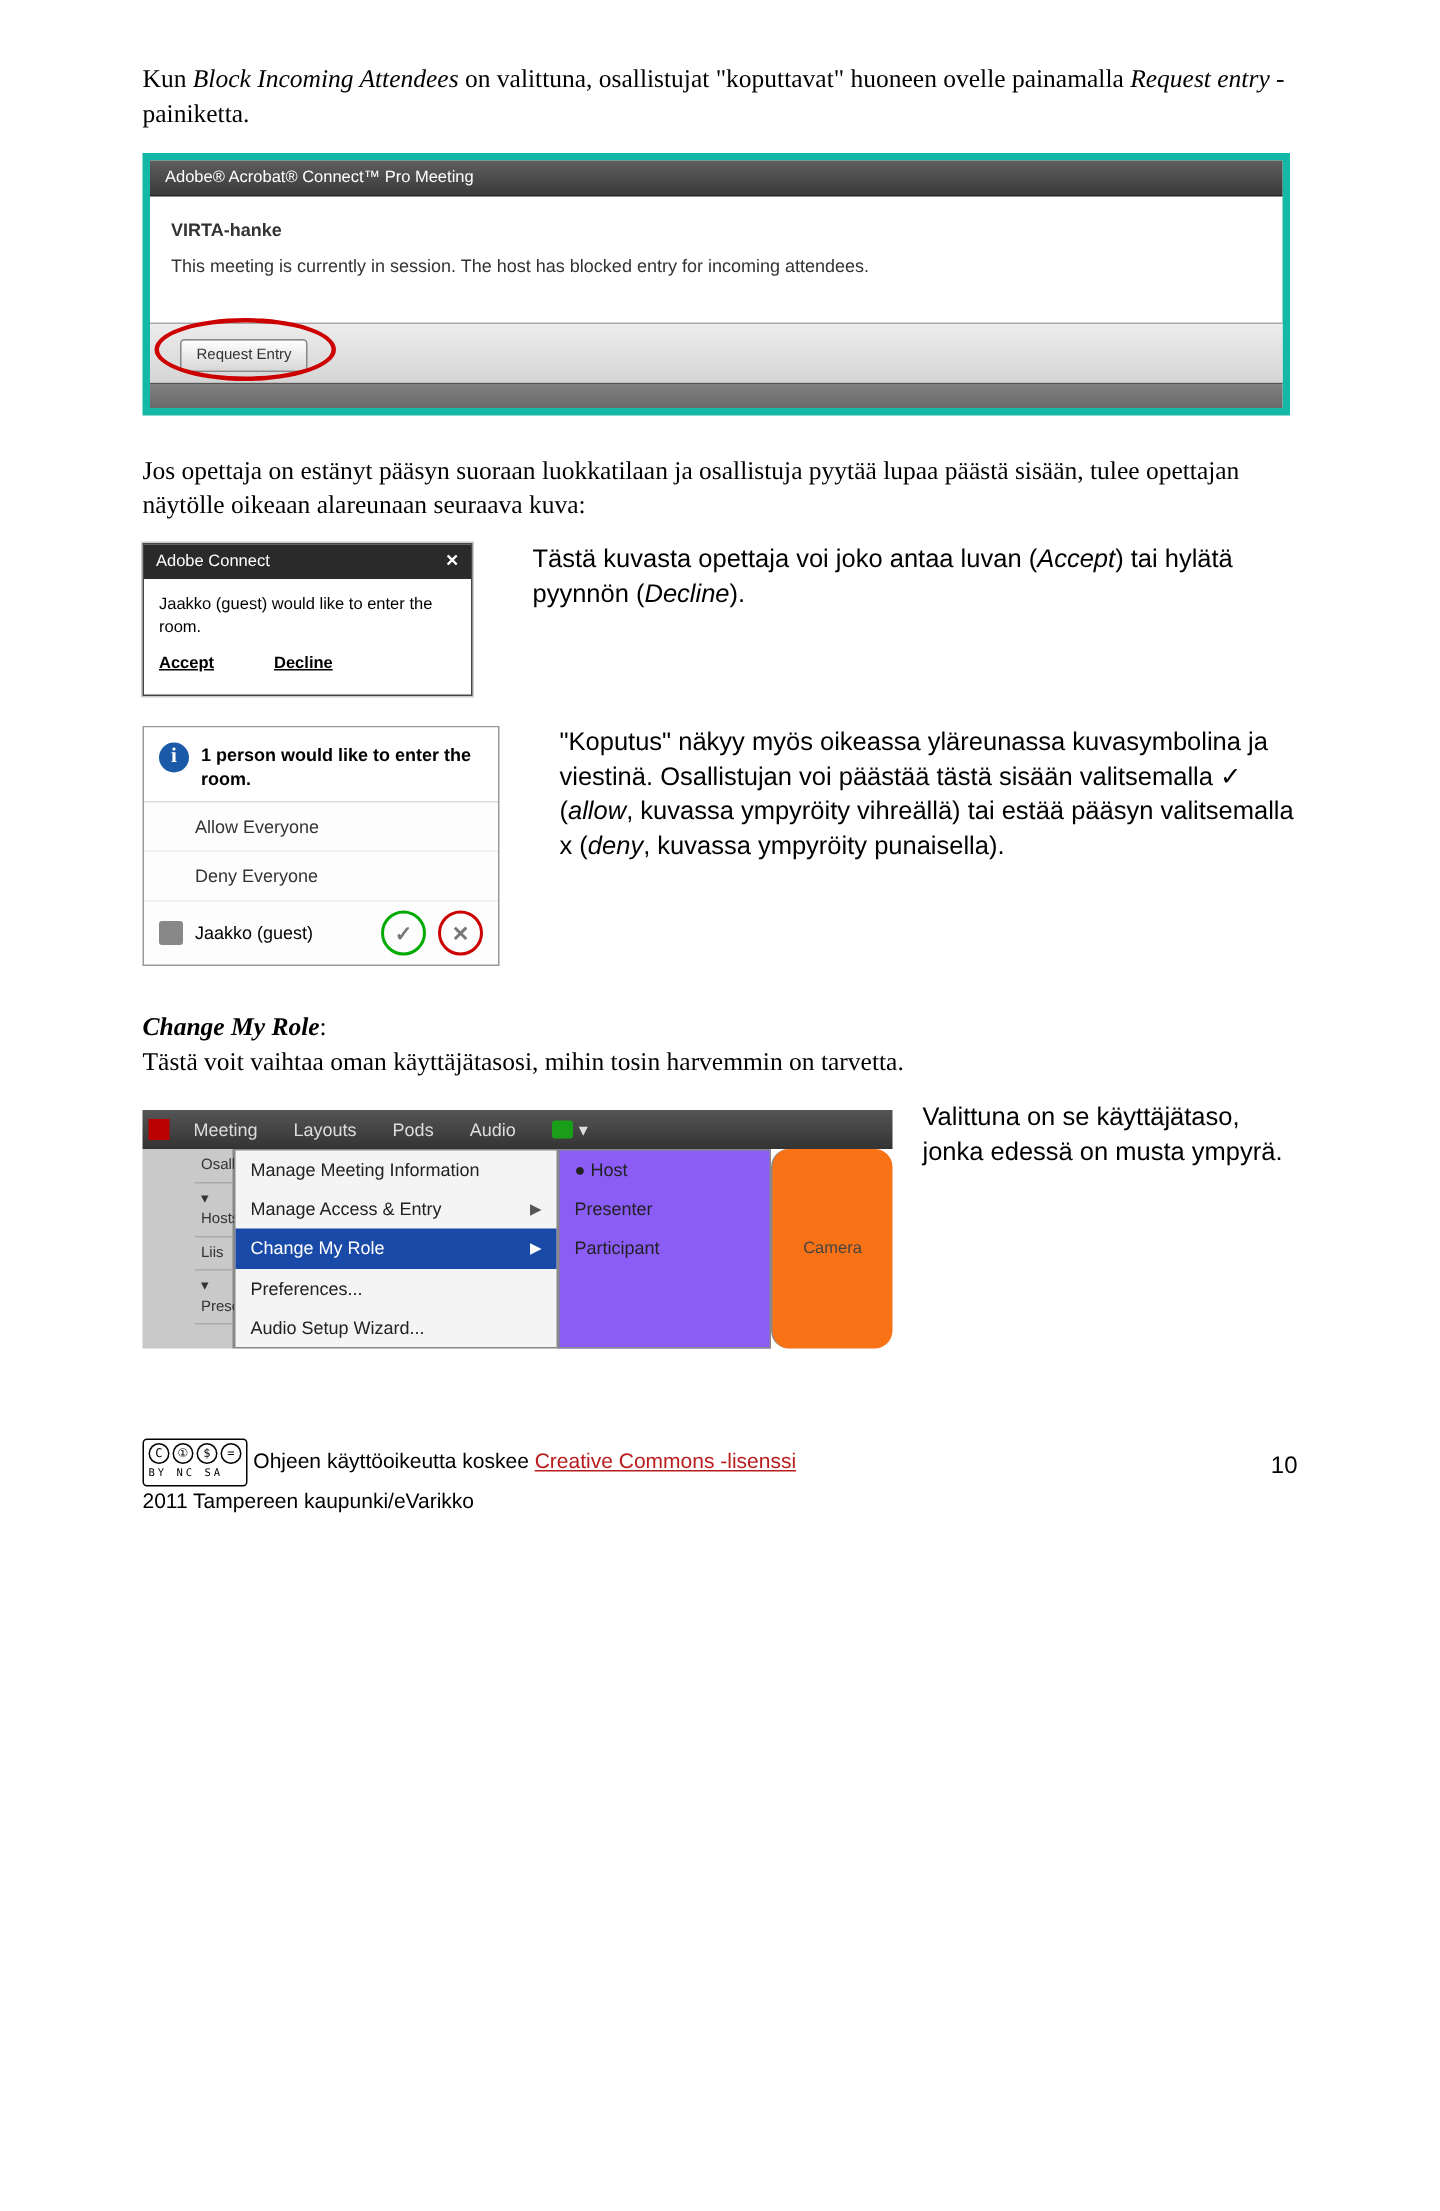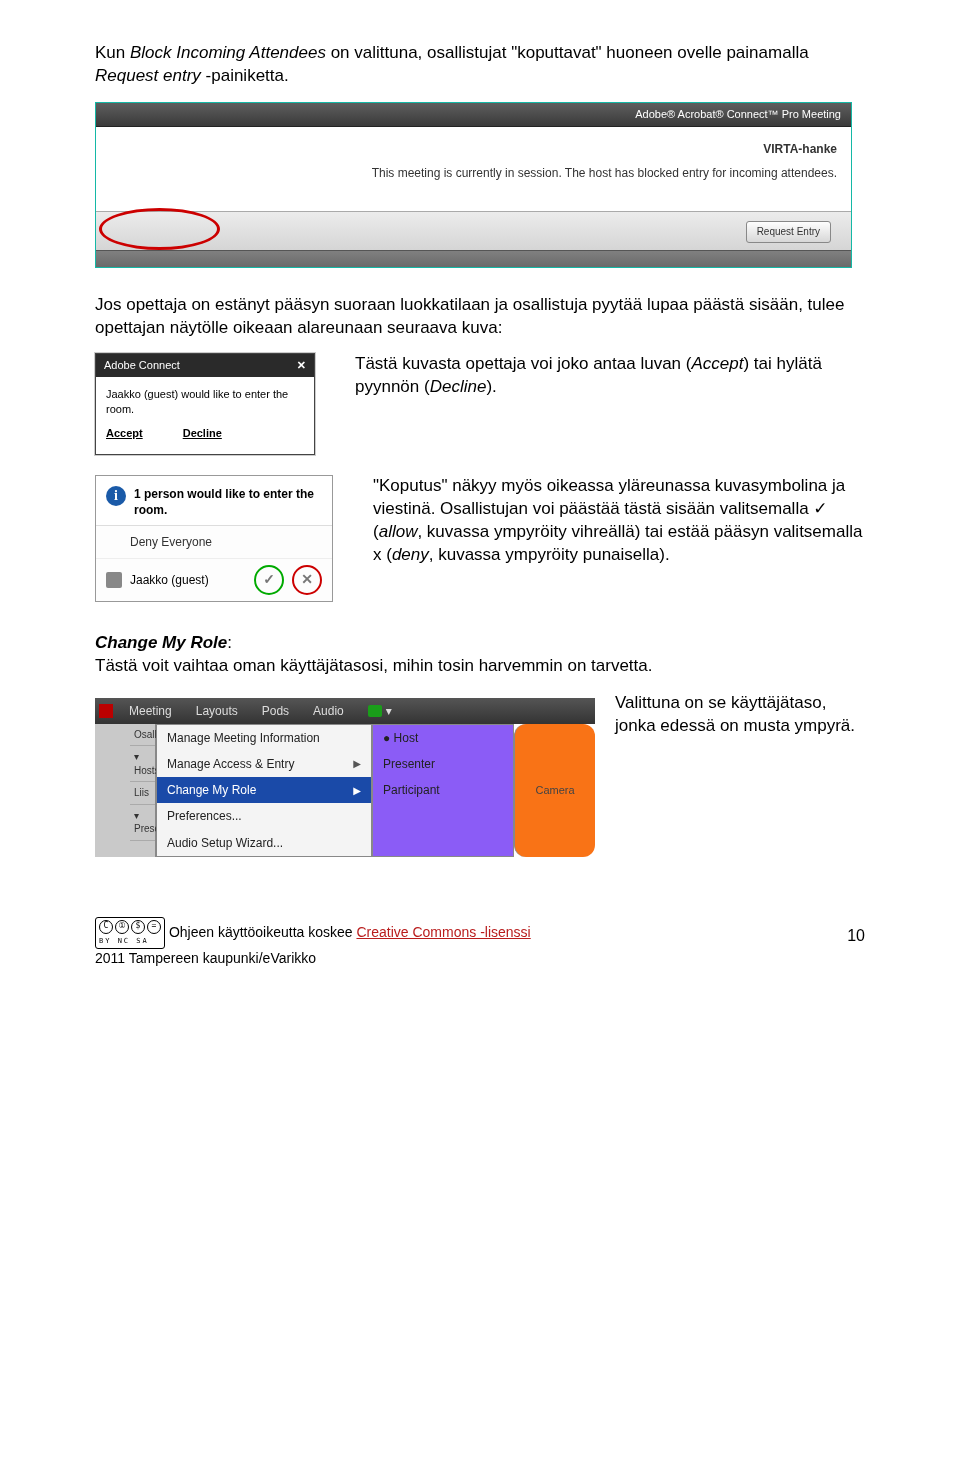--- a/index.html
+++ b/index.html
@@ -5,30 +5,29 @@
   body {
     font-family: Arial, Helvetica, sans-serif;
     font-size: 17px;
     color: #000;
     margin: 0;
     padding: 42px 95px 28px 95px;
     width: 960px;
     box-sizing: border-box;
     line-height: 1.35;
   }
-  .para { margin: 0 0 14px 0; }
+  .para { margin: 0 0 14px 0; font-family: Liberation Serif, serif; }
   .italic { font-style: italic; }
 
   
   .shot1 {
     margin: 6px 0 26px 0;
-    border: 1px solid #14b8a6;
+    border: 5px solid #14b8a6;
     width: 755px;
     background: #fff;
-    text-align: right;
   }
   .shot1-top {
     background: linear-gradient(#5e5e5e,#3a3a3a);
     color: #fff;
     font-size: 11px;
     padding: 4px 10px;
     border-bottom: 1px solid #222;
   }
   .shot1-body {
     padding: 14px 14px 30px 14px;
@@ -253,20 +252,21 @@
     <span>Tästä kuvasta opettaja voi joko antaa luvan (</span><span class="italic">Accept</span><span>) tai hylätä pyynnön (</span><span class="italic">Decline</span><span>).</span>
   </div>
 </div>
 
 <div class="row2">
   <div class="shot3">
     <div class="shot3-head">
       <div class="info-ico">i</div>
       <b style="font-weight:bold">1 person would like to enter the room.</b>
     </div>
+    <div class="shot3-item">Allow Everyone</div>
     <div class="shot3-item">Deny Everyone</div>
     <div class="shot3-guest">
       <div class="guest-ico"></div>
       <span>Jaakko (guest)</span>
       <div class="chk-wrap">
         <div class="circ circ-green">✓</div>
         <div class="circ circ-red">✕</div>
       </div>
     </div>
   </div>

